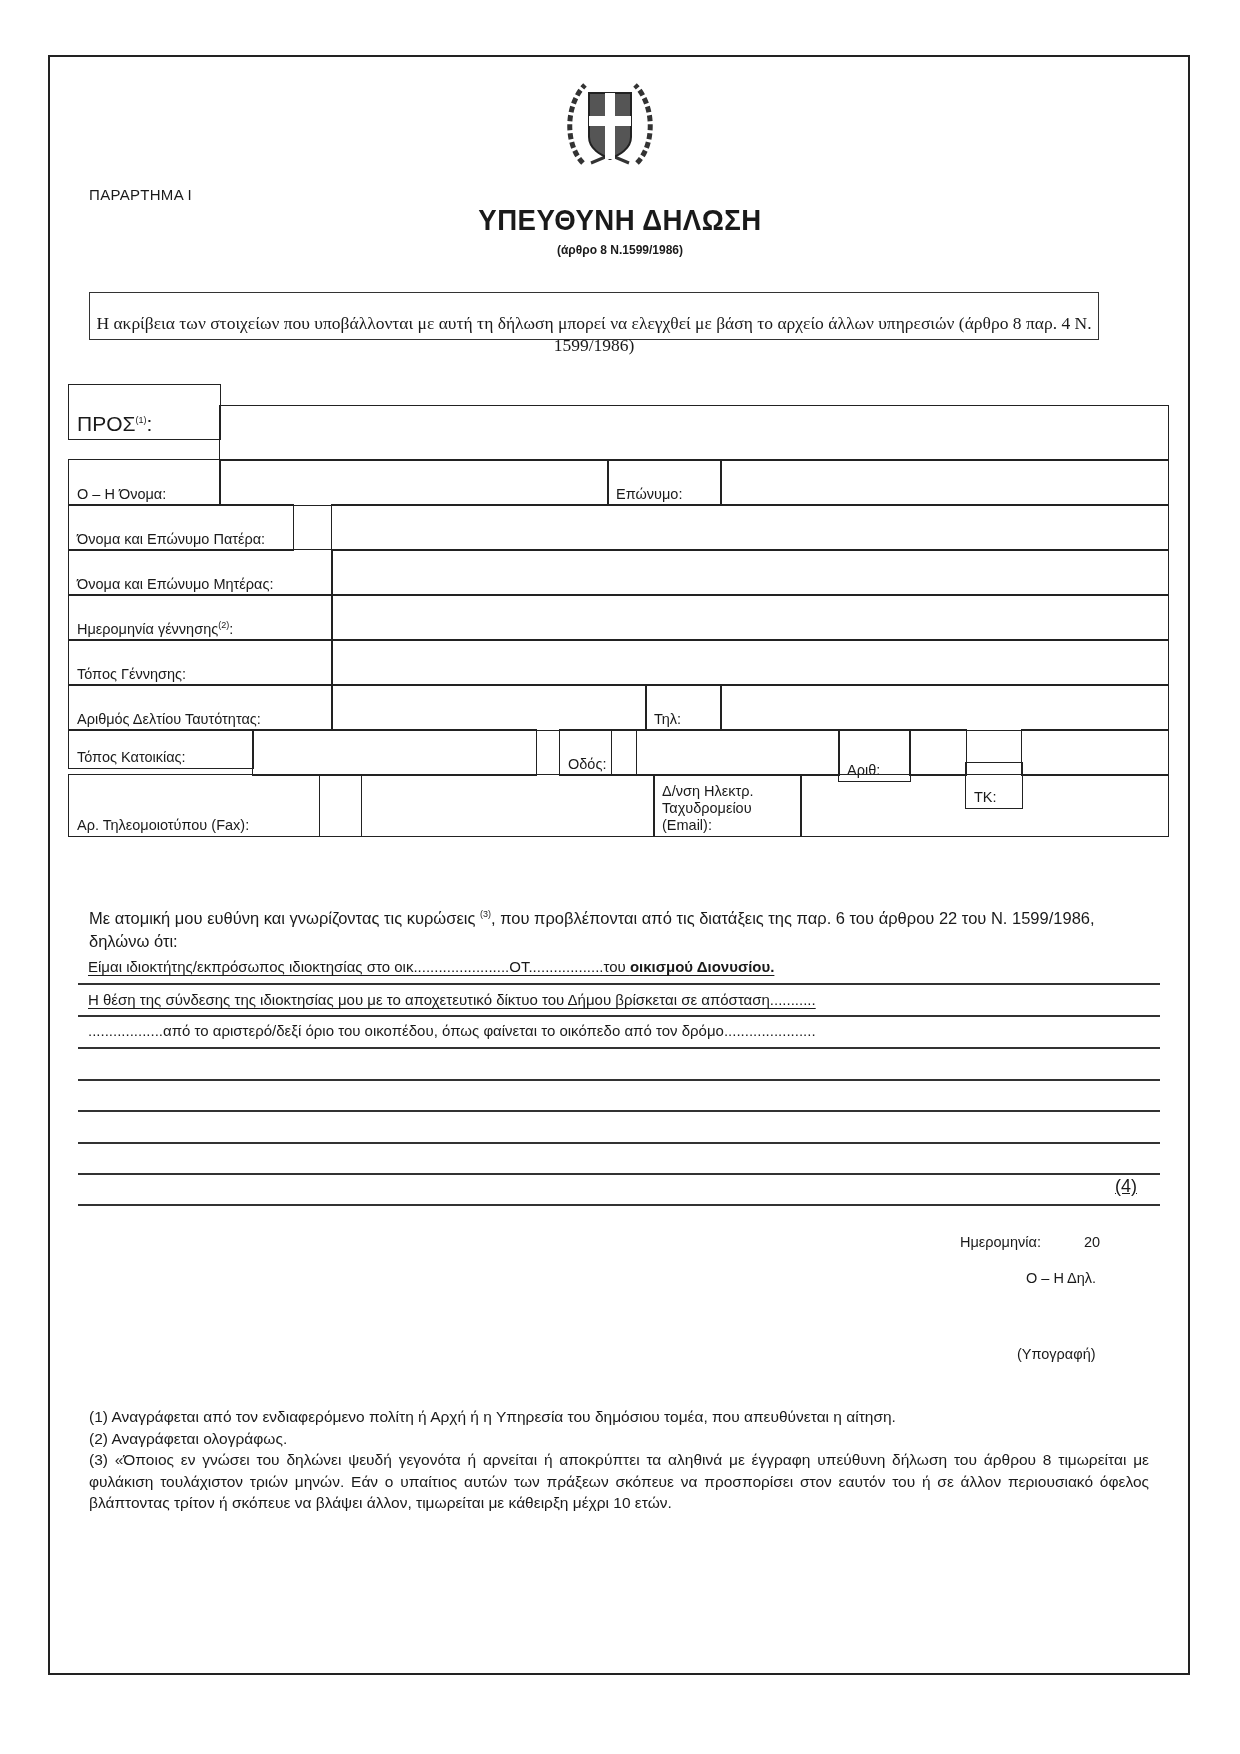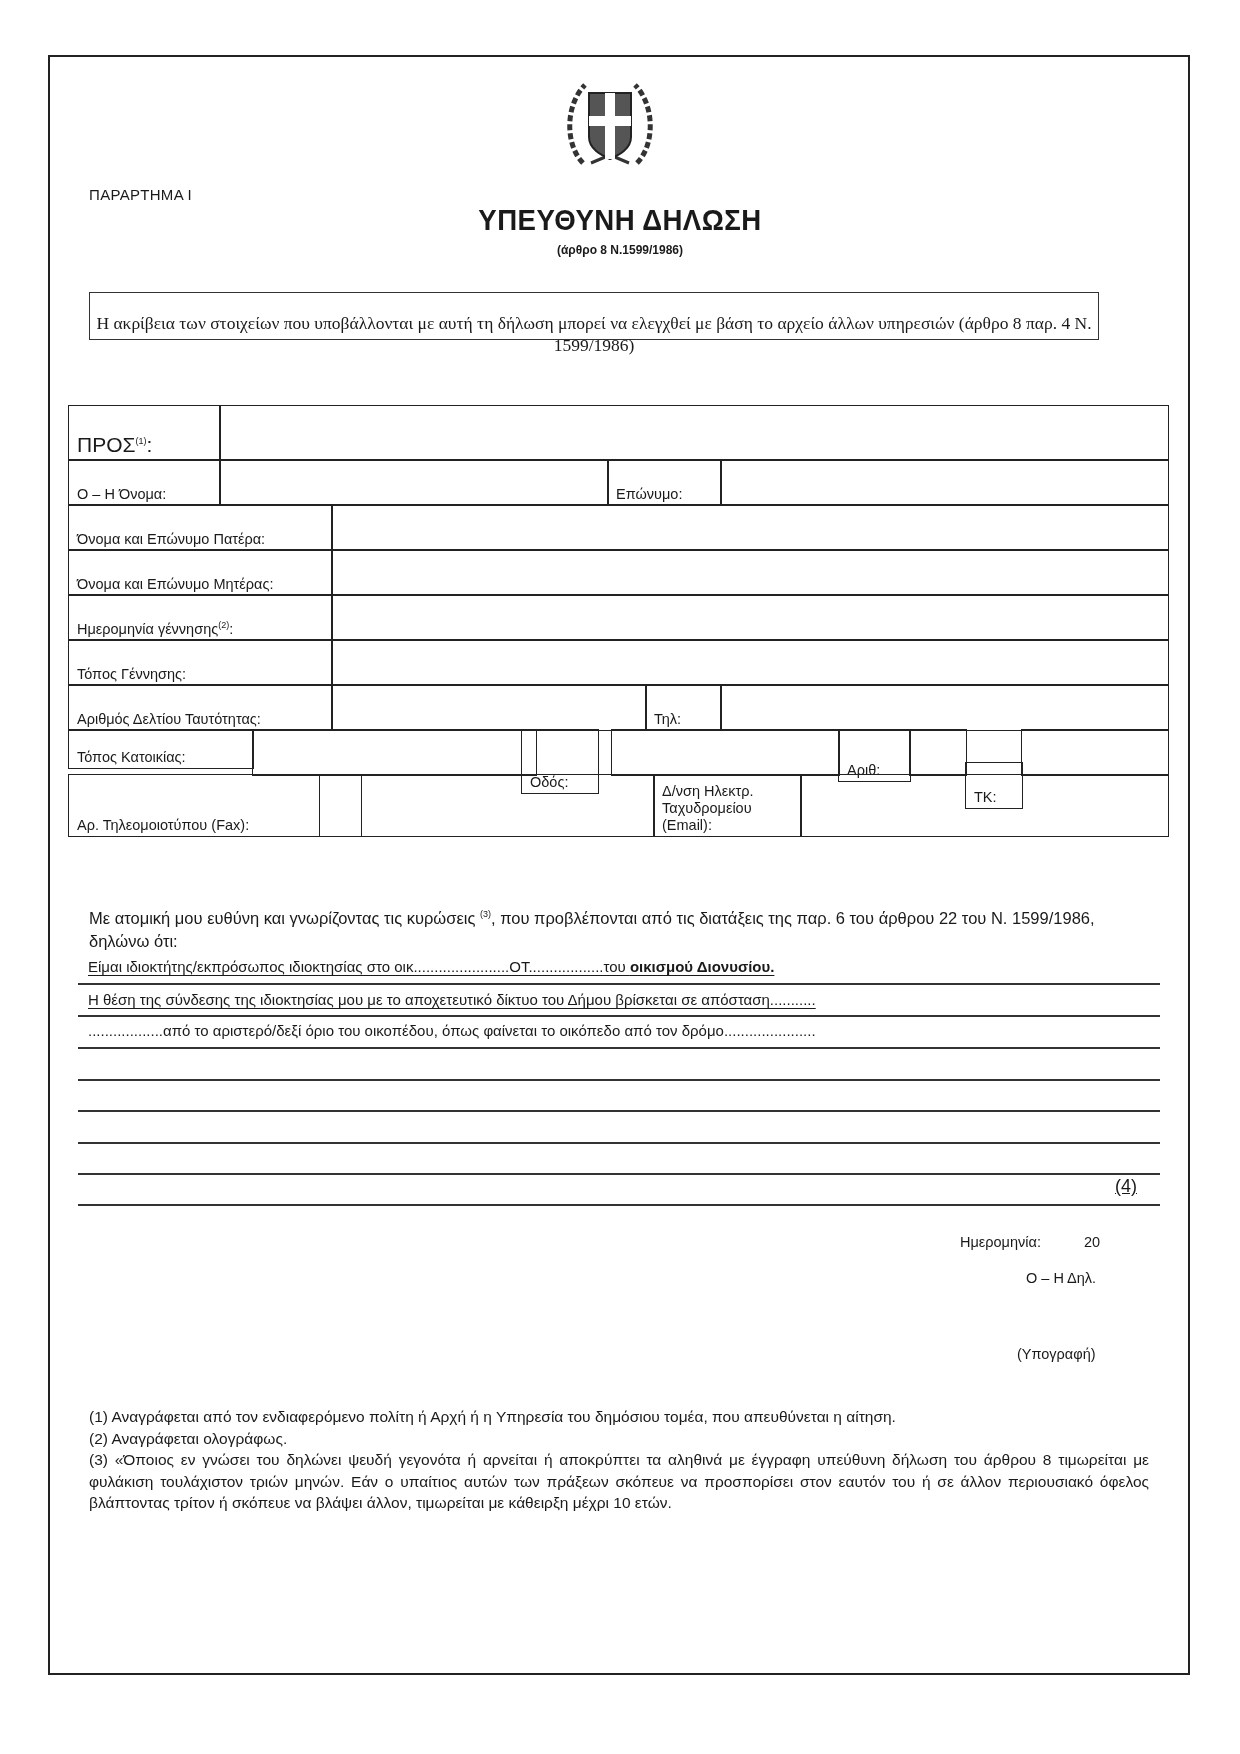--- a/index.html
+++ b/index.html
@@ -50,35 +50,35 @@
 </svg>
 
 <div class="annex">ΠΑΡΑΡΤΗΜΑ Ι</div>
 <div class="title">ΥΠΕΥΘΥΝΗ ΔΗΛΩΣΗ</div>
 <div class="subtitle">(άρθρο 8 Ν.1599/1986)</div>
 
 <div class="notice">Η ακρίβεια των στοιχείων που υποβάλλονται με αυτή τη δήλωση μπορεί να ελεγχθεί με βάση το αρχείο άλλων υπηρεσιών (άρθρο 8 παρ. 4 Ν. 1599/1986)</div>
 
 <div>
 
-  <div class="cell" style="left:68px;top:405px;width:153px;height:56px;">
+  <div class="cell" style="left:68px;top:384px;width:153px;height:56px;">
     <span class="lbl pros"><span>ΠΡΟΣ</span><sup>(1)</sup><span>:</span></span>
   </div>
   <div class="cell field" style="left:219px;top:405px;width:950px;height:56px;"></div>
 
   <div class="cell" style="left:68px;top:459px;width:153px;height:47px;">
     <span class="lbl">Ο – Η Όνομα:</span>
   </div>
   <div class="cell field" style="left:219px;top:459px;width:390px;height:47px;"></div>
   <div class="cell" style="left:607px;top:459px;width:115px;height:47px;">
     <span class="lbl">Επώνυμο:</span>
   </div>
   <div class="cell field" style="left:720px;top:459px;width:449px;height:47px;"></div>
 
-  <div class="cell" style="left:68px;top:504px;width:265px;height:47px;">
+  <div class="cell" style="left:68px;top:504px;width:226px;height:47px;">
     <span class="lbl">Όνομα και Επώνυμο Πατέρα:</span>
   </div>
   <div class="cell field" style="left:331px;top:504px;width:838px;height:47px;"></div>
 
   <div class="cell" style="left:68px;top:549px;width:265px;height:47px;">
     <span class="lbl">Όνομα και Επώνυμο Μητέρας:</span>
   </div>
   <div class="cell field" style="left:331px;top:549px;width:838px;height:47px;"></div>
 
   <div class="cell" style="left:68px;top:594px;width:265px;height:47px;">
@@ -97,21 +97,21 @@
   <div class="cell field" style="left:331px;top:684px;width:316px;height:47px;"></div>
   <div class="cell" style="left:645px;top:684px;width:77px;height:47px;">
     <span class="lbl">Τηλ:</span>
   </div>
   <div class="cell field" style="left:720px;top:684px;width:449px;height:47px;"></div>
 
   <div class="cell" style="left:68px;top:729px;width:186px;height:40px;">
     <span class="lbl">Τόπος Κατοικίας:</span>
   </div>
   <div class="cell field" style="left:252px;top:729px;width:285px;height:47px;"></div>
-  <div class="cell" style="left:521px;top:729px;width:78px;height:65px;text-align:center;">
+  <div class="cell" style="left:559px;top:729px;width:78px;height:47px;text-align:center;">
     <span class="lbl">Οδός:</span>
   </div>
   <div class="cell field" style="left:611px;top:729px;width:229px;height:47px;"></div>
   <div class="cell" style="left:838px;top:729px;width:73px;height:53px;">
     <span class="lbl">Αριθ:</span>
   </div>
   <div class="cell field" style="left:909px;top:729px;width:58px;height:47px;"></div>
   <div class="cell" style="left:965px;top:729px;width:58px;height:47px;margin-top:33px;">
     <span class="lbl">ΤΚ:</span>
   </div>

